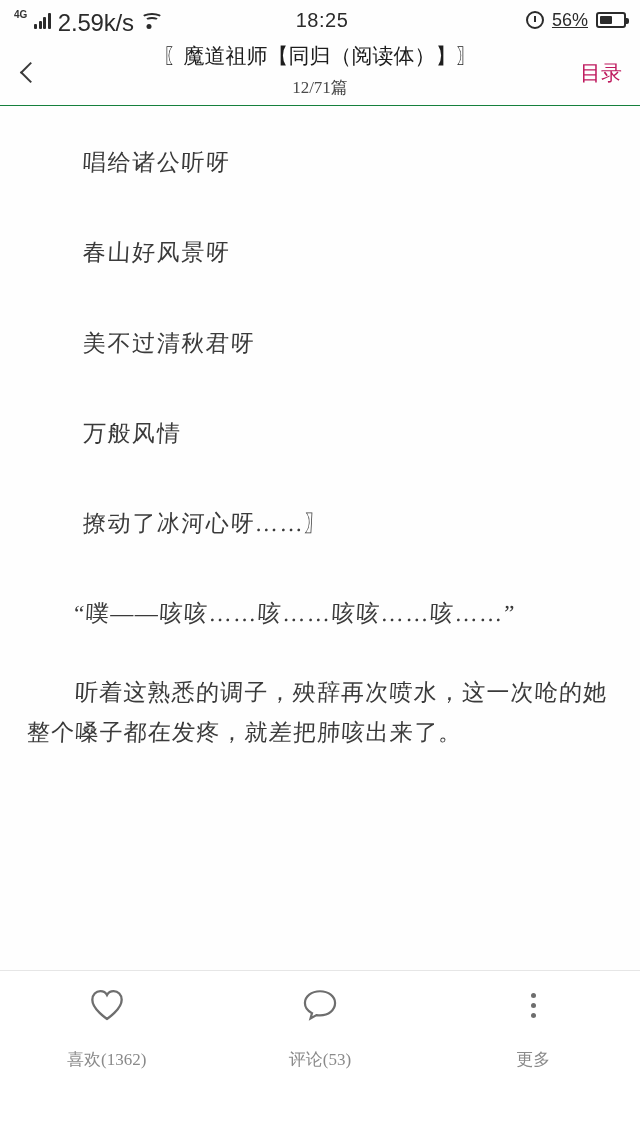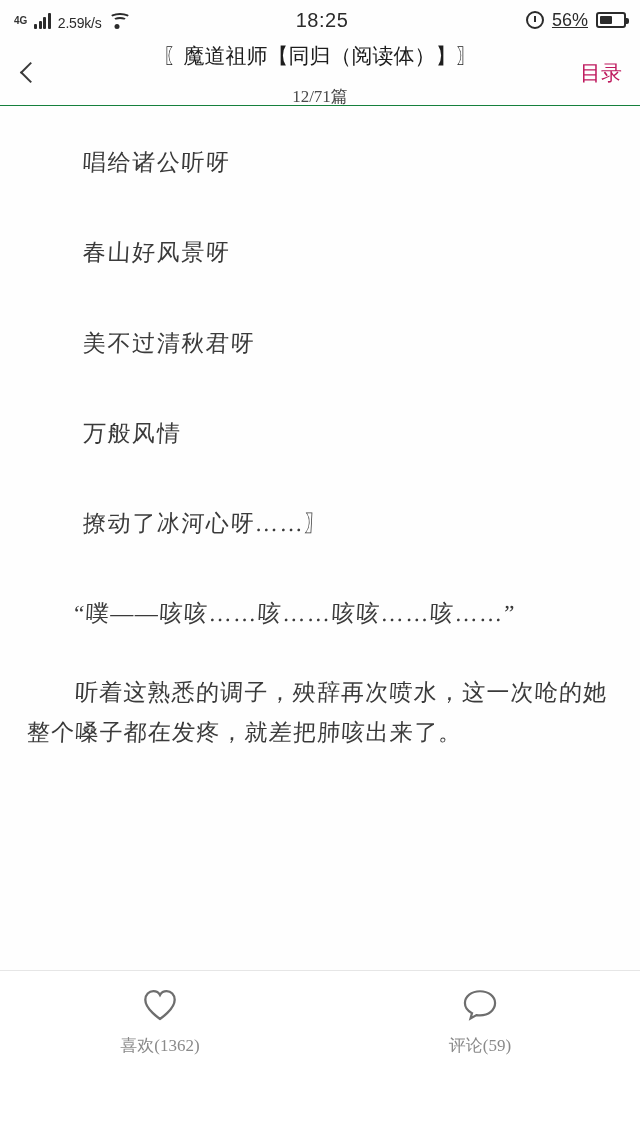--- a/index.html
+++ b/index.html
@@ -53,21 +53,21 @@
     display: block;
     width: 3px;
     background: #2b2b2b;
     border-radius: 1px;
   }
   .signal-bars i:nth-child(1) { height: 5px; }
   .signal-bars i:nth-child(2) { height: 8px; }
   .signal-bars i:nth-child(3) { height: 12px; }
   .signal-bars i:nth-child(4) { height: 16px; }
   .net-speed {
-    font-size: 14px;
+    font-size: 24px;
     color: #2b2b2b;
     letter-spacing: -0.2px;
     margin-top: 6px;
   }
   .wifi-icon {
     width: 22px;
     height: 17px;
     position: relative;
     display: inline-block;
   }
@@ -181,21 +181,21 @@
     color: #1d1d1d;
     line-height: 1.35;
     white-space: nowrap;
     overflow: hidden;
     text-overflow: ellipsis;
     font-family: "Liberation Serif", serif;
   }
   .title-sub {
     font-size: 17px;
     color: #4a4a4a;
-    margin-top: 15px;
+    margin-top: 6px;
     font-family: "Liberation Serif", serif;
   }
   .catalog-btn {
     margin-left: auto;
     font-size: 21px;
     color: #be185d;
     cursor: pointer;
     font-family: "Liberation Serif", serif;
   }
 
@@ -230,21 +230,21 @@
     display: flex;
     align-items: flex-start;
     padding-top: 14px;
     background: #fff;
   }
   .bb-item {
     flex: 1 1 0;
     display: flex;
     flex-direction: column;
     align-items: center;
-    gap: 9px;
+    gap: 23px;
     cursor: pointer;
   }
   .bb-label {
     font-size: 17px;
     color: #8a8a8a;
     font-family: "Liberation Serif", serif;
   }
   .bb-icon { height: 40px; display: flex; align-items: center; justify-content: center; }
   .dots-icon {
     display: flex;
@@ -321,19 +321,29 @@
       </span>
       <span class="bb-label">喜欢(1362)</span>
     </div>
 
     <div class="bb-item">
       <span class="bb-icon">
         <svg width="36" height="34" viewBox="0 0 24 23" fill="none" stroke="#6e6e6e" stroke-width="1.5">
           <path d="M12 2.2 C6.2 2.2 1.8 5.8 1.8 10.2 C1.8 13.1 3.7 15.6 6.6 17 L5.6 20.6 L9.6 18.3 C10.4 18.4 11.2 18.5 12 18.5 C17.8 18.5 22.2 14.9 22.2 10.2 C22.2 5.8 17.8 2.2 12 2.2 Z"></path>
         </svg>
       </span>
-      <span class="bb-label">评论(59)</span>
-    </div>
-
-
+      <span class="bb-label">评论(53)</span>
+    </div>
+
+
+    <div class="bb-item">
+      <span class="bb-icon">
+        <span class="dots-icon">
+            <i></i>
+            <i></i>
+            <i></i>
+          </span>
+      </span>
+      <span class="bb-label">更多</span>
+    </div>
 
   </div>
 </div>
 
 </body></html>

